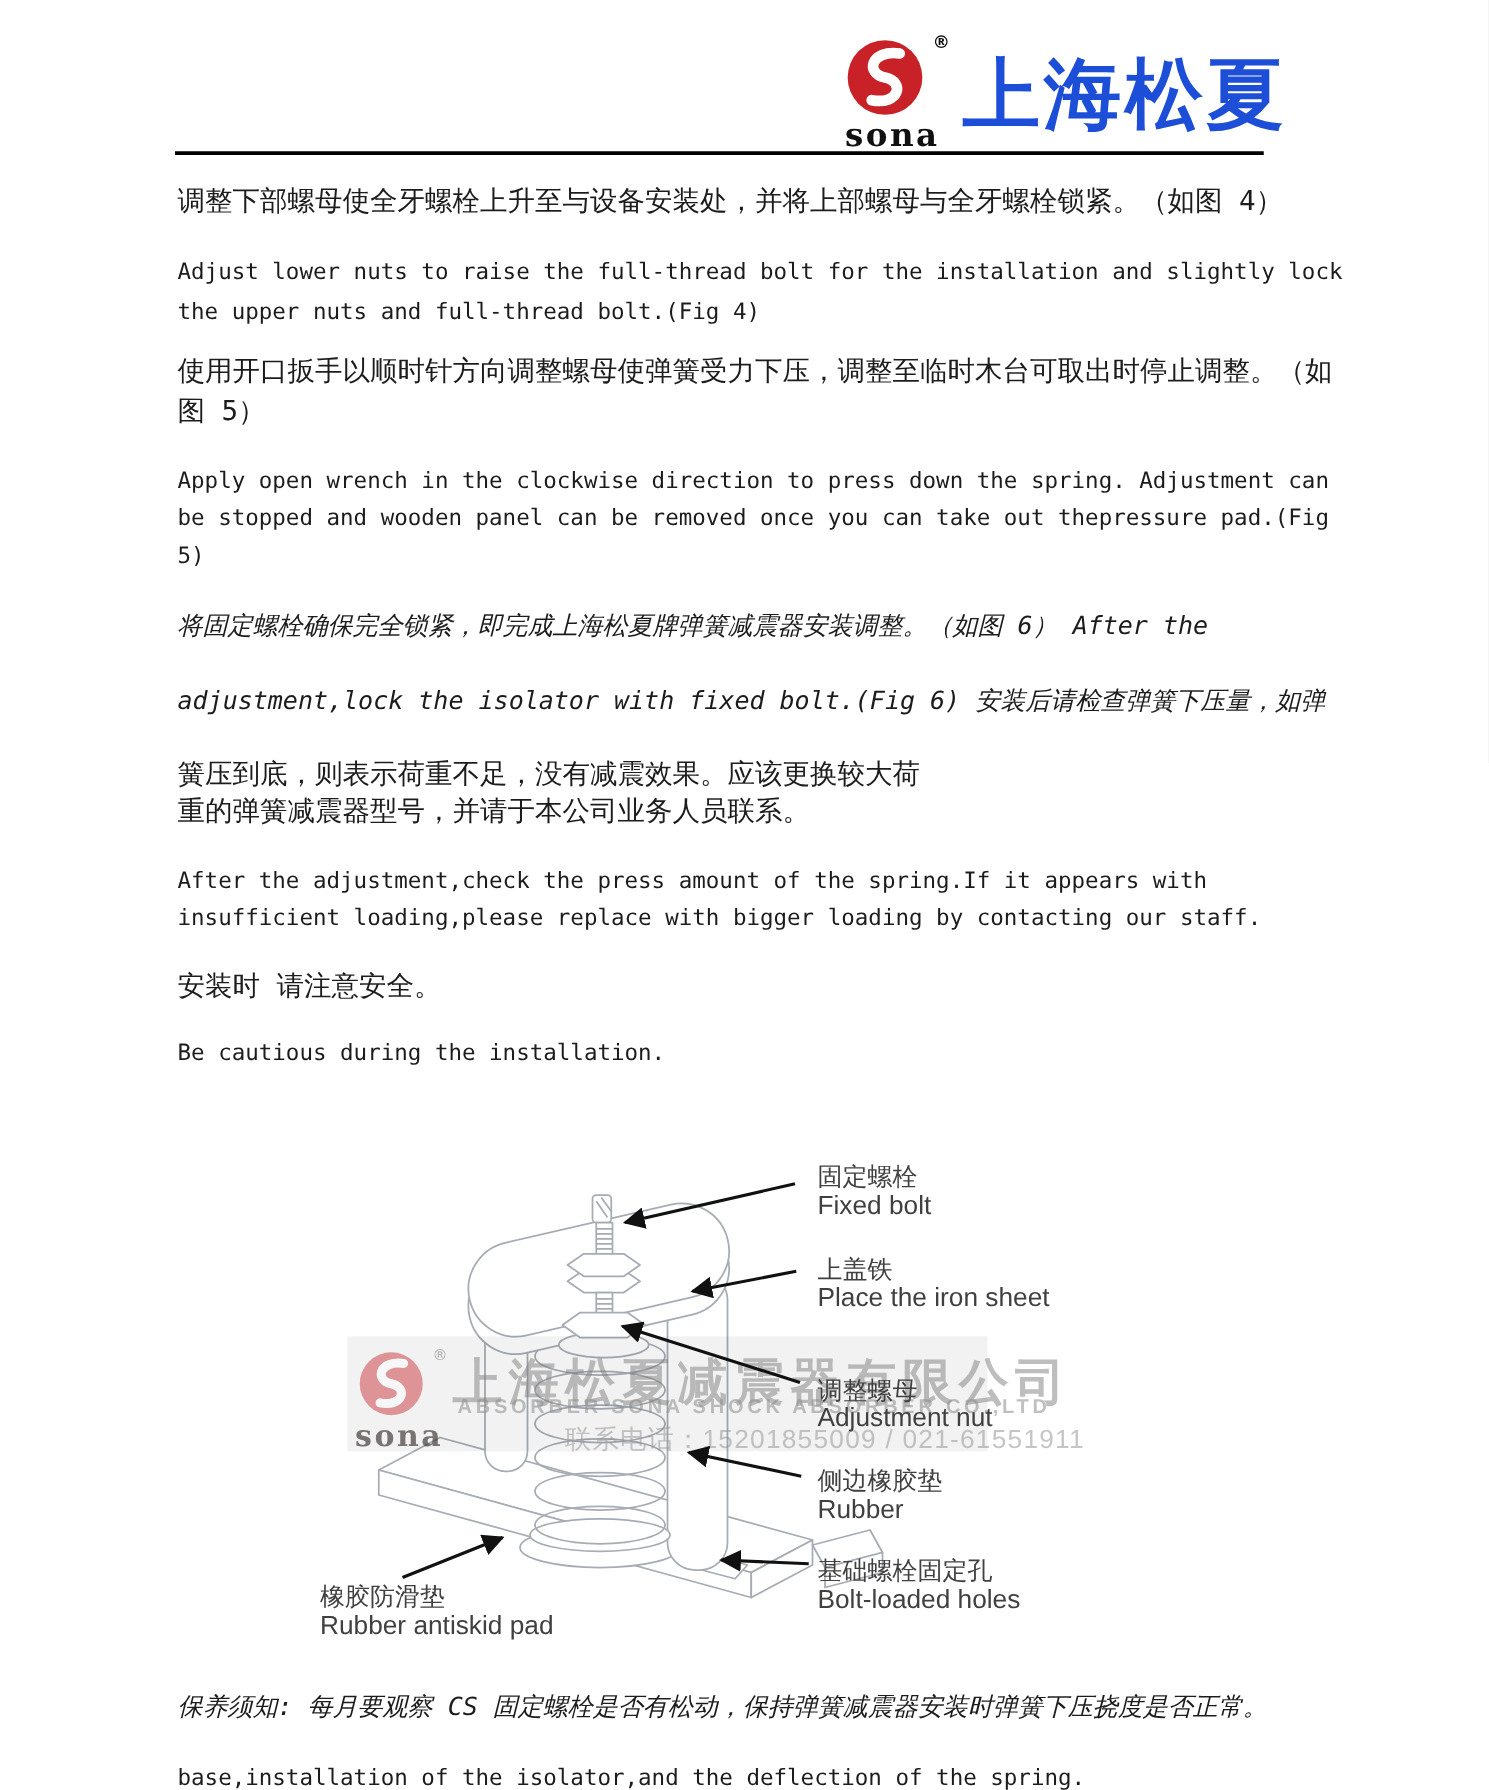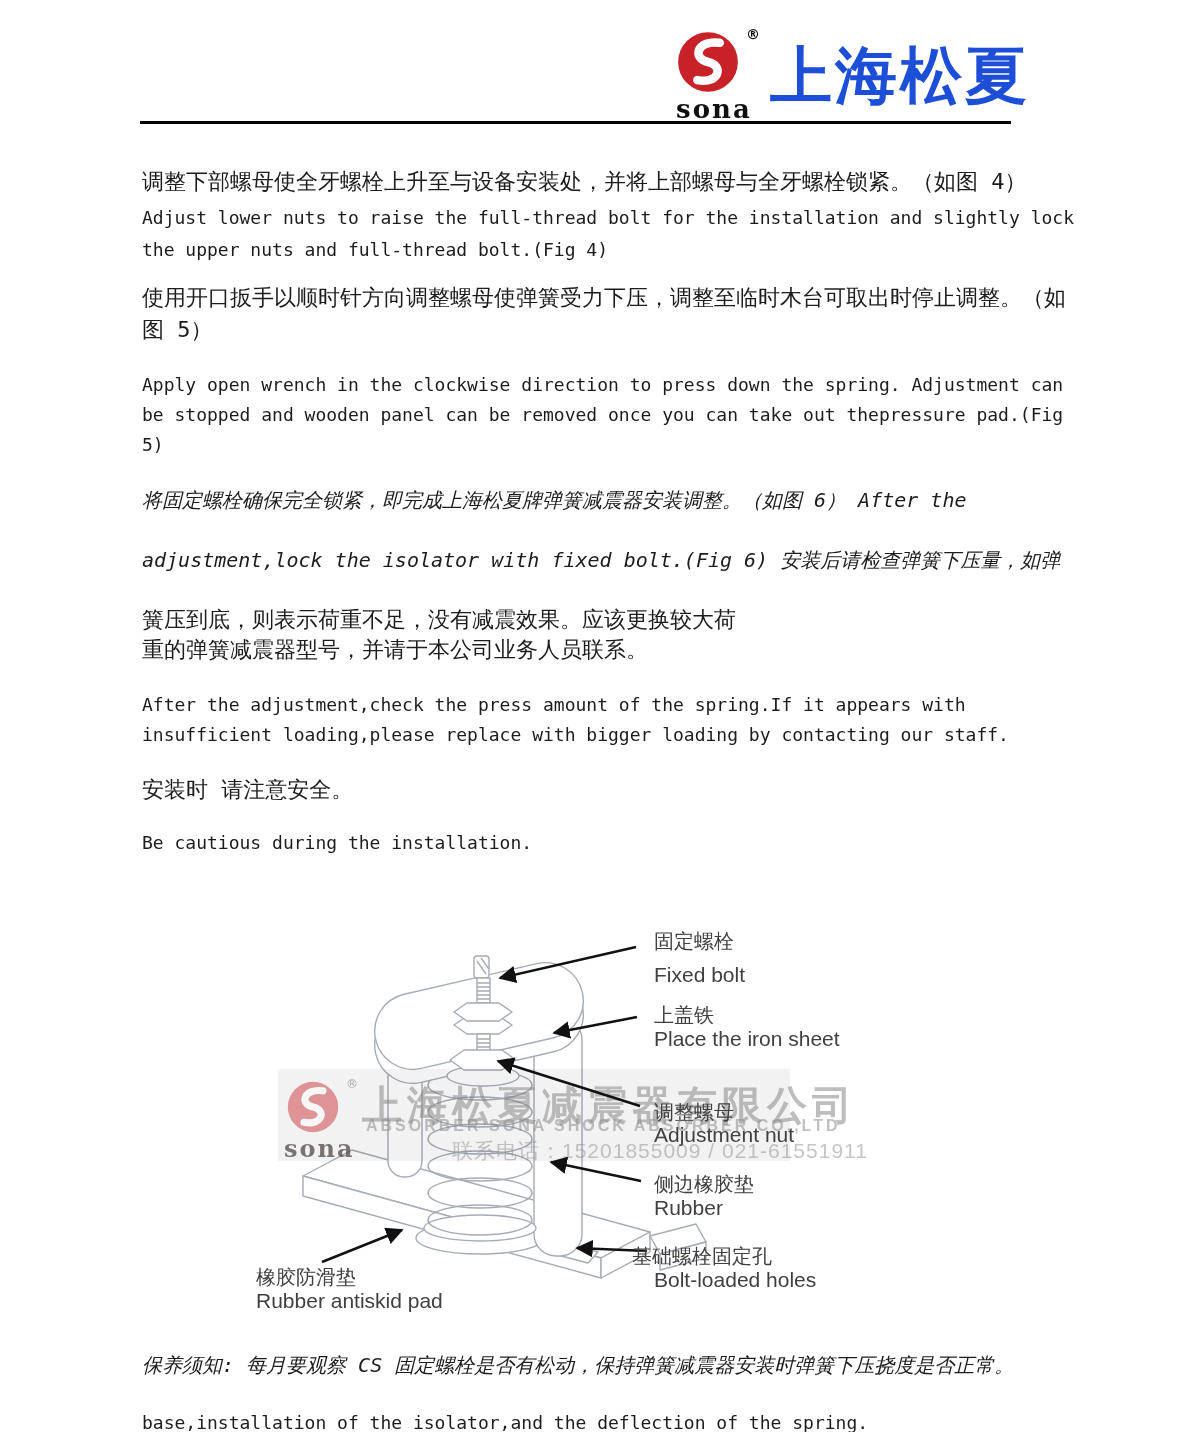--- a/index.html
+++ b/index.html
@@ -58,21 +58,21 @@
     <svg width="64" height="64" viewBox="0 0 60 60">
       <circle cx="30" cy="30" r="28" fill="#c82128"></circle>
       <path d="M41 12 C 19 9, 15 27, 30 30 C 45 33, 41 51, 20 47" stroke="#ffffff" stroke-width="8" fill="none" stroke-linecap="round"></path>
     </svg>
   </div>
   <div class="abs reg-mark" style="left:746px;top:26px;">®</div>
   <div class="abs sona-word" style="left:676px;top:94px;">sona</div>
   <div class="abs brand-zh" style="left:770px;top:34px;">上海松夏</div>
   <div class="rule"></div>
 
-  <div class="line zh" style="top:147px;margin-top:20px;">调整下部螺母使全牙螺栓上升至与设备安装处，并将上部螺母与全牙螺栓锁紧。（如图 4）</div>
+  <div class="line zh" style="top:147px;">调整下部螺母使全牙螺栓上升至与设备安装处，并将上部螺母与全牙螺栓锁紧。（如图 4）</div>
 
   <div class="line en" style="top:203px;">Adjust lower nuts to raise the full-thread bolt for the installation and slightly lock</div>
   <div class="line en" style="top:235px;">the upper nuts and full-thread bolt.(Fig 4)</div>
 
   <div class="line zh" style="top:283px;">使用开口扳手以顺时针方向调整螺母使弹簧受力下压，调整至临时木台可取出时停止调整。（如</div>
   <div class="line zh" style="top:315px;">图 5）</div>
 
   <div class="line en" style="top:370px;">Apply open wrench in the clockwise direction to press down the spring. Adjustment can</div>
   <div class="line en" style="top:400px;">be stopped and wooden panel can be removed once you can take out thepressure pad.(Fig</div>
   <div class="line en" style="top:430px;">5)</div>
@@ -169,32 +169,32 @@
       <line x1="636" y1="947" x2="500" y2="978" marker-end="url(#ah)"></line>
       <line x1="637" y1="1017" x2="554" y2="1033" marker-end="url(#ah)"></line>
       <line x1="640" y1="1106" x2="498" y2="1061" marker-end="url(#ah)"></line>
       <line x1="641" y1="1181" x2="551" y2="1162" marker-end="url(#ah)"></line>
       <line x1="647" y1="1251" x2="577" y2="1248" marker-end="url(#ah)"></line>
       <line x1="322" y1="1262" x2="402" y2="1230" marker-end="url(#ah)"></line>
     </g>
   </svg>
 
   <div class="fig-label-zh" style="left:654px;top:928px;">固定螺栓</div>
-  <div class="fig-label-en" style="left:654px;top:953px;margin-top:10px;">Fixed bolt</div>
+  <div class="fig-label-en" style="left:654px;top:953px;">Fixed bolt</div>
 
   <div class="fig-label-zh" style="left:654px;top:1002px;">上盖铁</div>
   <div class="fig-label-en" style="left:654px;top:1027px;text-align:right;">Place the iron sheet</div>
 
   <div class="fig-label-zh" style="left:654px;top:1099px;">调整螺母</div>
   <div class="fig-label-en" style="left:654px;top:1123px;">Adjustment nut</div>
 
   <div class="fig-label-zh" style="left:654px;top:1171px;">侧边橡胶垫</div>
   <div class="fig-label-en" style="left:654px;top:1196px;">Rubber</div>
 
-  <div class="fig-label-zh" style="left:632px;top:1243px;">基础螺栓固定孔</div>
+  <div class="fig-label-zh" style="left:654px;top:1243px;">基础螺栓固定孔</div>
   <div class="fig-label-en" style="left:654px;top:1268px;">Bolt-loaded holes</div>
 
   <div class="fig-label-zh" style="left:256px;top:1264px;">橡胶防滑垫</div>
   <div class="fig-label-en" style="left:256px;top:1289px;">Rubber antiskid pad</div>
 
   <div class="line mixed" style="top:1350px;">保养须知: 每月要观察 CS 固定螺栓是否有松动，保持弹簧减震器安装时弹簧下压挠度是否正常。</div>
   <div class="line en" style="top:1408px;">base,installation of the isolator,and the deflection of the spring.</div>
 
 </div>
 

